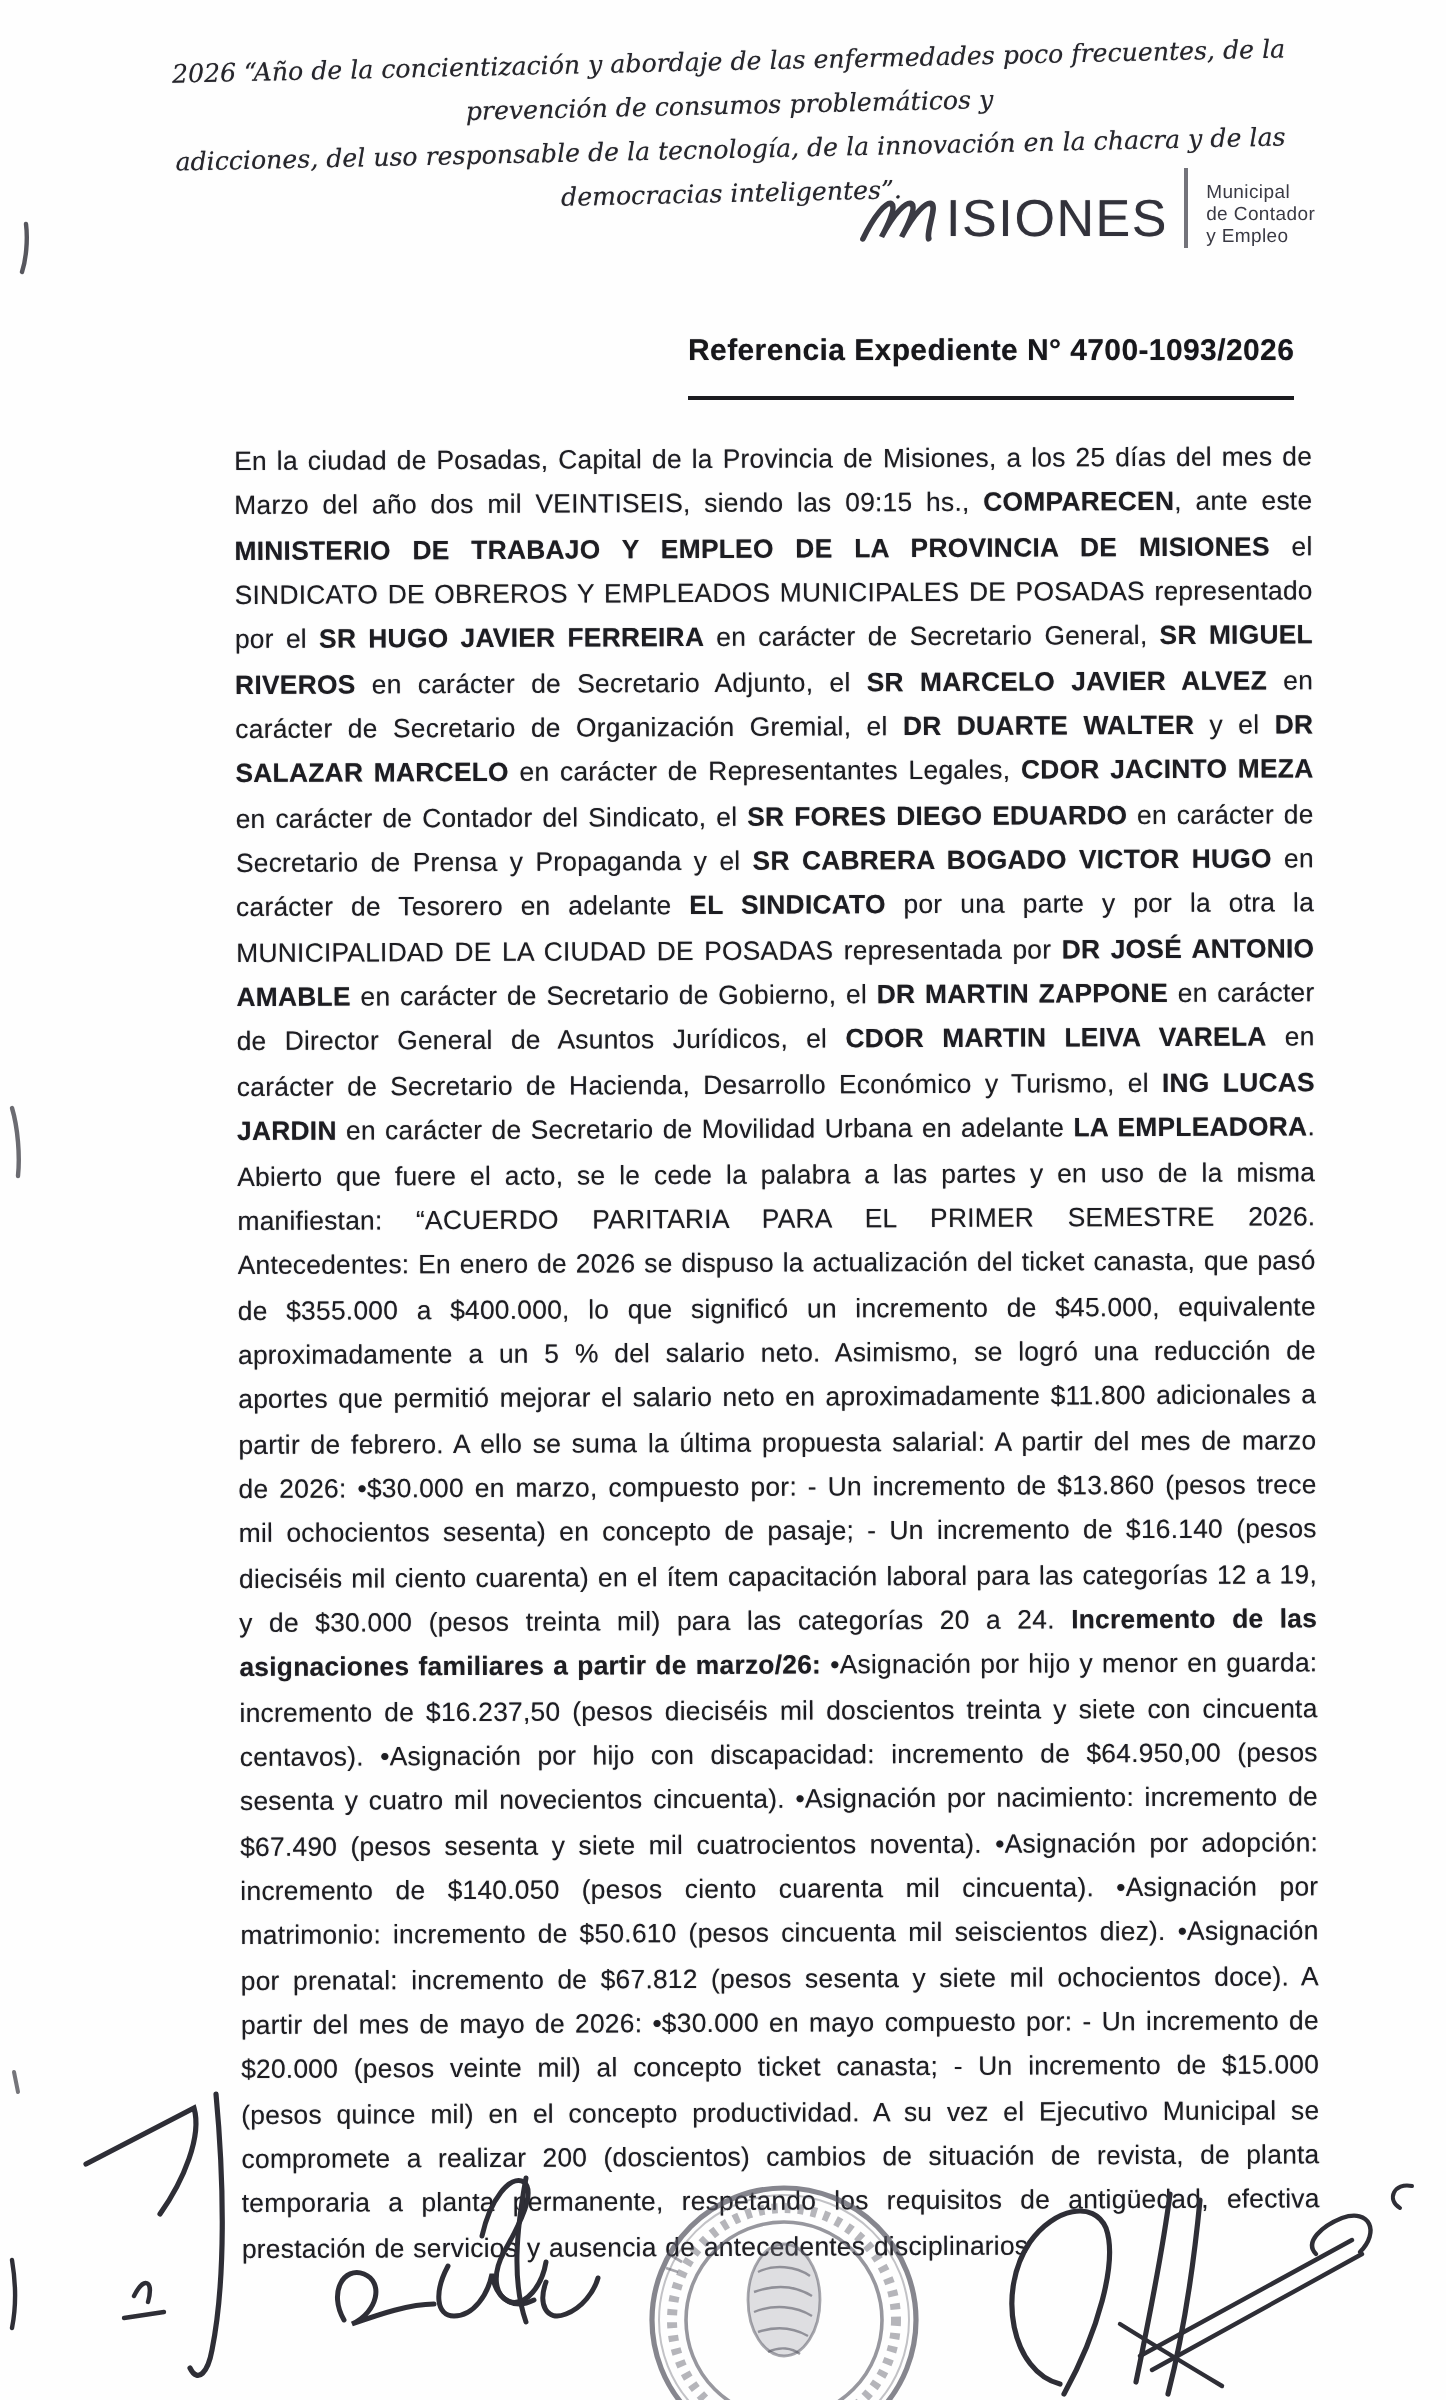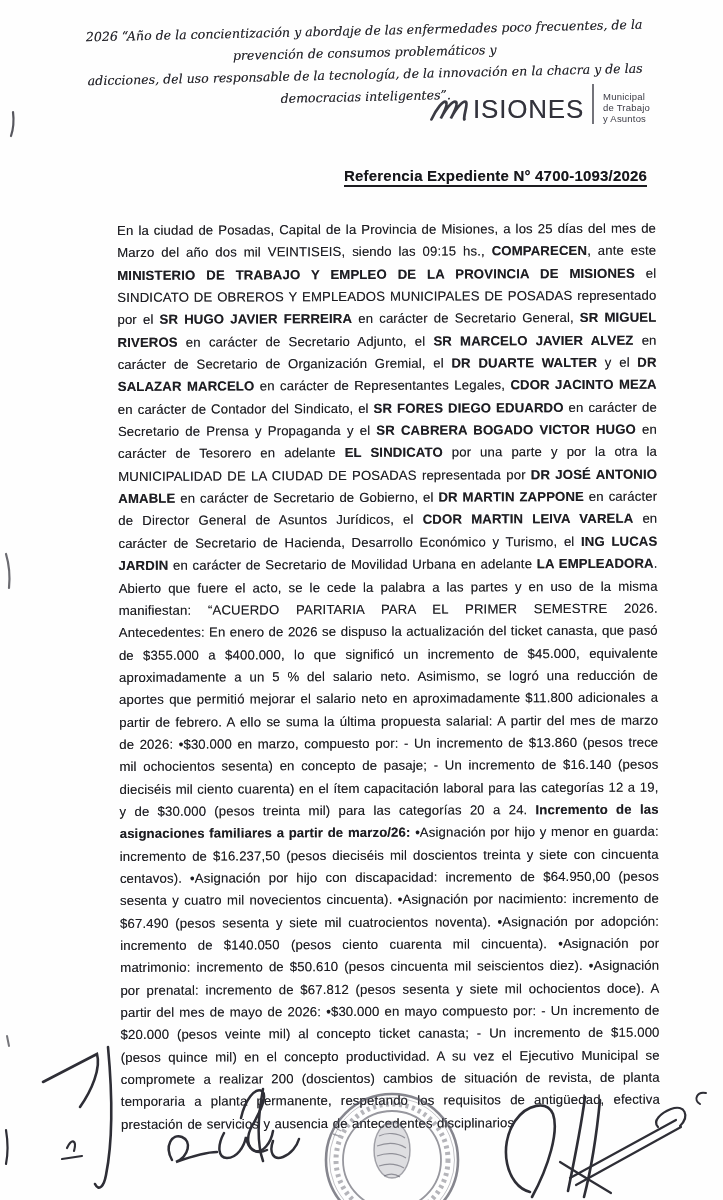--- a/index.html
+++ b/index.html
@@ -21,21 +21,21 @@
   .brand-text{
     font-size:26px;letter-spacing:.8px;color:#32323b;font-weight:normal;line-height:30px;
     text-shadow:0 0 .4px rgba(40,40,50,.5);
   }
   .logo-divider{width:2px;height:40px;background:#5a5a63;margin:0 9px 0 8px;opacity:.85;}
   .ministry{font-size:9.5px;line-height:11px;color:#3a3a44;letter-spacing:.2px;}
   
   .reference{
     position:absolute;top:167px;left:344px;
     font-size:15px;font-weight:bold;color:#17171b;letter-spacing:.2px;
-    border-bottom:2.2px solid #1c1c20;padding-bottom:1px;
+    border-bottom:2.2px solid #1c1c20;padding-bottom:14px;
     text-shadow:0 0 .4px rgba(20,20,25,.5);
   }
   
   .doc-body{
     position:absolute;top:207px;left:117px;width:539px;
     font-size:13.2px;line-height:22.35px;text-align:justify;
     letter-spacing:.12px;word-spacing:.6px;color:#1d1d22;
     transform:rotate(-.25deg);transform-origin:0 0;
     text-shadow:0 0 .45px rgba(25,25,30,.55);
   }
@@ -58,22 +58,22 @@
       <svg width="42" height="33" viewBox="0 0 46 36">
         <g transform="skewX(-8)" fill="none" stroke="#3b3b44" stroke-width="3.1" stroke-linecap="round">
           <path d="M6,31 C10,19 16,10 19,12 C22,14 18,25 16,30 C21,17 27,10 30,12 C33,14 29,25 27,30 C32,17 38,10 41,12 C44,14 40,27 42,31"></path>
         </g>
       </svg>
       <span class="brand-text">ISIONES</span>
     </span>
     <span class="logo-divider"></span>
     <span class="ministry">
       <div>Municipal</div>
-      <div>de Trabajo</div>
-      <div>y Asuntos</div>
+      <div>de Contador</div>
+      <div>y Empleo</div>
     </span>
   </div>
 
   <div class="reference">Referencia Expediente N° 4700-1093/2026</div>
 
   <p class="doc-body"><span>En la ciudad de Posadas, Capital de la Provincia de Misiones, a los 25 días del mes de Marzo del año dos mil VEINTISEIS, siendo las 09:15 hs., </span><span class="bold">COMPARECEN</span><span>, ante este </span><span class="bold">MINISTERIO DE TRABAJO Y EMPLEO DE LA PROVINCIA DE MISIONES</span><span> el SINDICATO DE OBREROS Y EMPLEADOS MUNICIPALES DE POSADAS representado por el </span><span class="bold">SR HUGO JAVIER FERREIRA</span><span> en carácter de Secretario General, </span><span class="bold">SR MIGUEL RIVEROS</span><span> en carácter de Secretario Adjunto, el </span><span class="bold">SR MARCELO JAVIER ALVEZ</span><span> en carácter de Secretario de Organización Gremial, el </span><span class="bold">DR DUARTE WALTER</span><span> y el </span><span class="bold">DR SALAZAR MARCELO</span><span> en carácter de Representantes Legales, </span><span class="bold">CDOR JACINTO MEZA</span><span> en carácter de Contador del Sindicato, el </span><span class="bold">SR FORES DIEGO EDUARDO</span><span> en carácter de Secretario de Prensa y Propaganda  y el </span><span class="bold">SR CABRERA BOGADO VICTOR HUGO</span><span> en carácter de Tesorero en adelante </span><span class="bold">EL SINDICATO</span><span> por una parte y por la otra la MUNICIPALIDAD DE LA CIUDAD DE POSADAS representada por </span><span class="bold">DR JOSÉ ANTONIO AMABLE</span><span> en carácter de Secretario de Gobierno, el </span><span class="bold">DR MARTIN ZAPPONE</span><span> en carácter de Director General de Asuntos Jurídicos, el </span><span class="bold">CDOR MARTIN LEIVA VARELA</span><span> en carácter de Secretario de Hacienda, Desarrollo Económico y Turismo, el </span><span class="bold">ING LUCAS JARDIN</span><span> en carácter de Secretario de Movilidad Urbana en adelante </span><span class="bold">LA EMPLEADORA</span><span>. Abierto que fuere el acto, se le cede la palabra a las partes y en uso de la misma manifiestan: “ACUERDO PARITARIA PARA EL PRIMER SEMESTRE 2026. Antecedentes: En enero de 2026 se dispuso la actualización del ticket canasta, que pasó de $355.000 a $400.000, lo que significó un incremento de $45.000, equivalente aproximadamente a un 5 % del salario neto. Asimismo, se logró una reducción de aportes que permitió mejorar el salario neto en aproximadamente $11.800 adicionales a partir de febrero. A ello se suma la última propuesta salarial: A partir del mes de marzo de 2026: •$30.000 en marzo, compuesto por: - Un incremento de $13.860 (pesos trece mil ochocientos sesenta) en concepto de pasaje; - Un incremento de $16.140 (pesos dieciséis mil ciento cuarenta) en el ítem capacitación laboral para las categorías 12 a 19, y de $30.000 (pesos treinta mil) para las categorías 20 a 24. </span><span class="bold">Incremento de las asignaciones familiares a partir de marzo/26:</span><span> •Asignación por hijo y menor en guarda: incremento de $16.237,50 (pesos dieciséis mil doscientos treinta y siete con cincuenta centavos). •Asignación por hijo con discapacidad: incremento de $64.950,00 (pesos sesenta y cuatro mil novecientos cincuenta). •Asignación por nacimiento: incremento de $67.490 (pesos sesenta y siete mil cuatrocientos noventa). •Asignación por adopción: incremento de $140.050 (pesos ciento cuarenta mil cincuenta). •Asignación por matrimonio: incremento de $50.610 (pesos cincuenta mil seiscientos diez). •Asignación por prenatal: incremento de $67.812 (pesos sesenta y siete mil ochocientos doce). A partir del mes de mayo de 2026: •$30.000 en mayo compuesto por: - Un incremento de $20.000 (pesos veinte mil) al concepto ticket canasta; - Un incremento de $15.000 (pesos quince mil) en el concepto productividad. A su vez el Ejecutivo Municipal se compromete a realizar 200 (doscientos) cambios de situación de revista, de planta temporaria a planta permanente, respetando los requisitos de antigüedad, efectiva prestación de servicios y ausencia de antecedentes disciplinarios</span></p>
 
   <svg class="ink" viewBox="0 0 723 1200">
 
     <g stroke="#3a3a42" fill="none" stroke-linecap="round">

